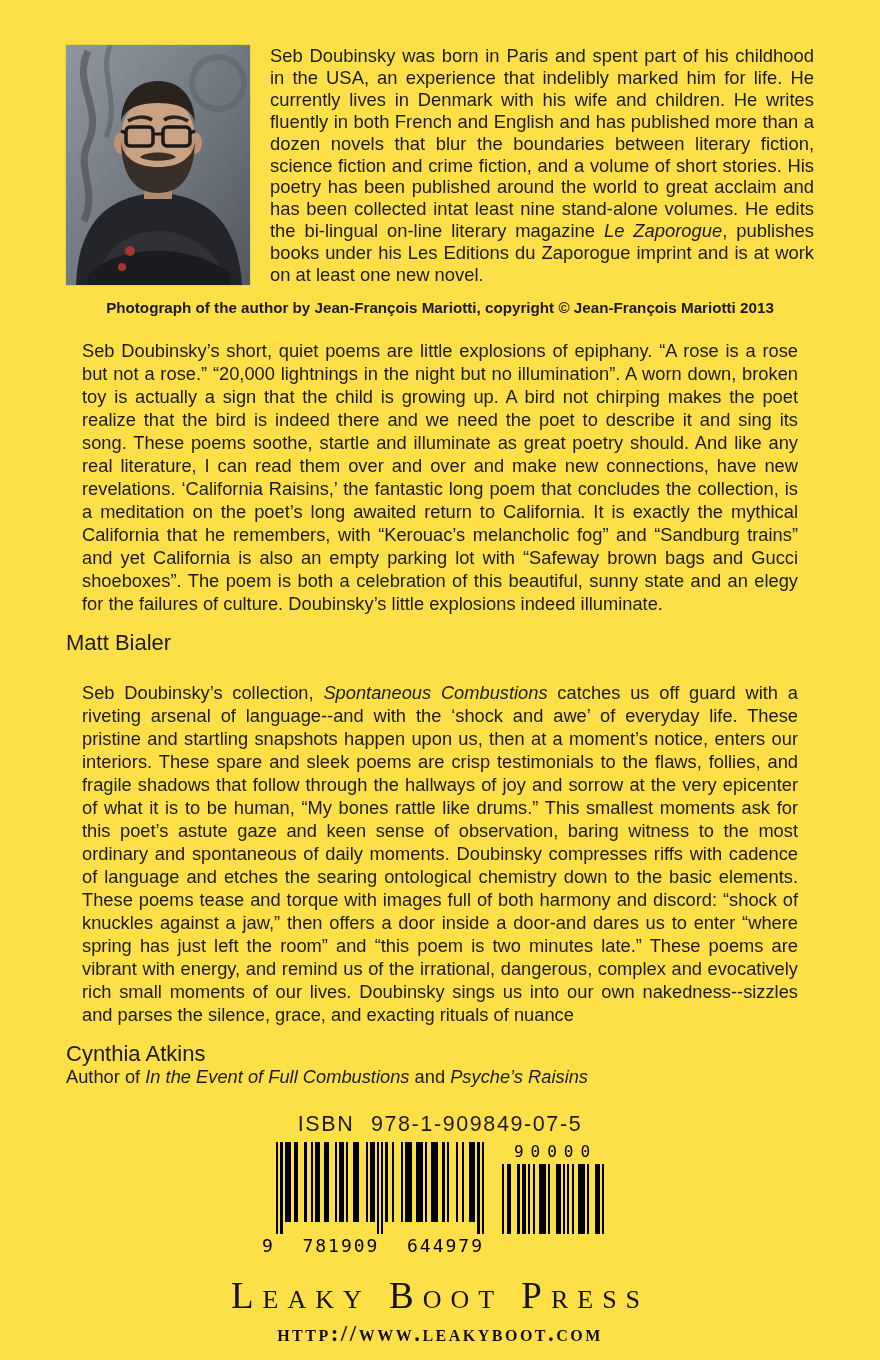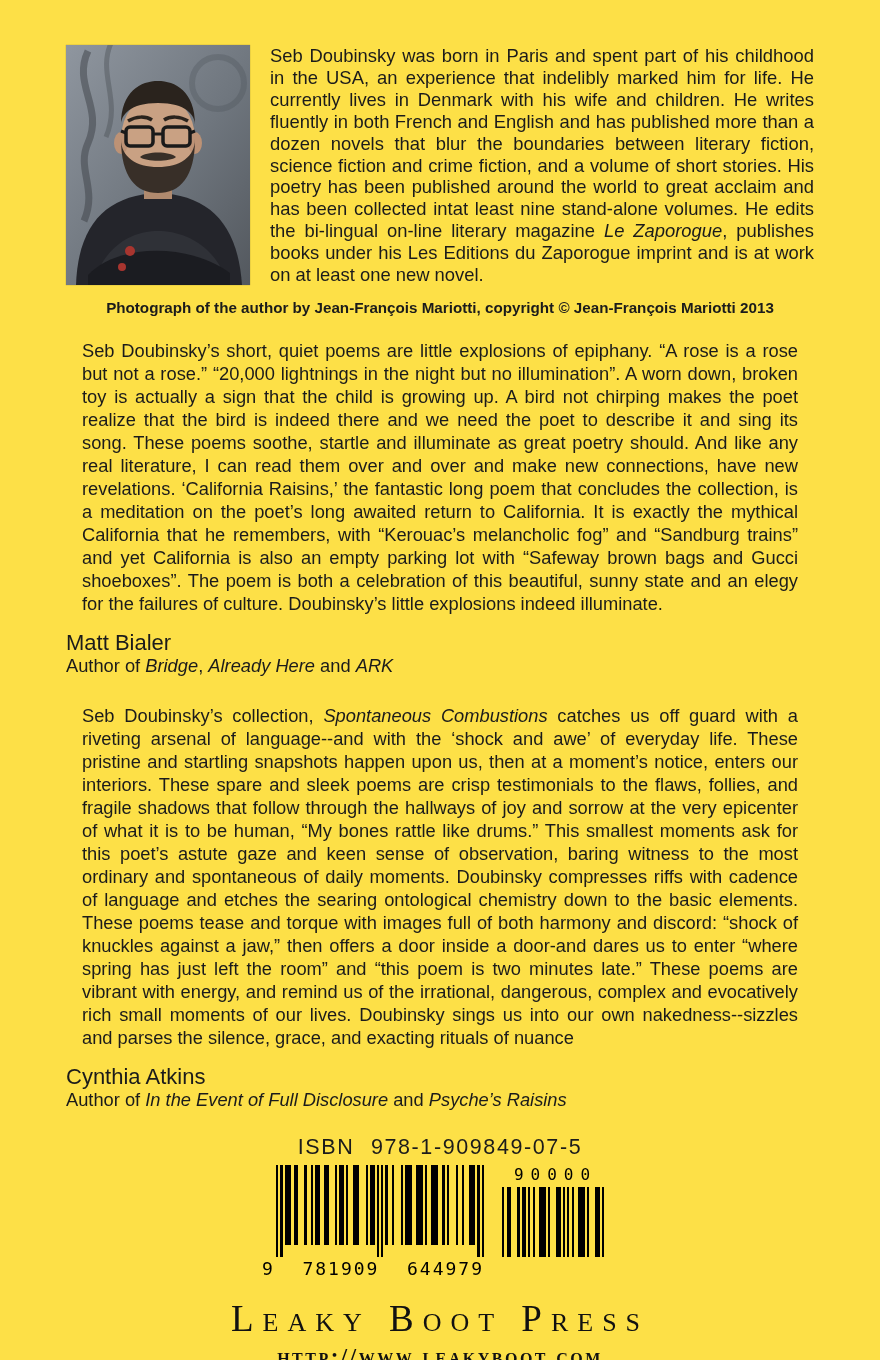--- a/index.html
+++ b/index.html
@@ -179,27 +179,26 @@
       </svg>
     </div>
     <p class="bio"><span>Seb Doubinsky was born in Paris and spent part of his childhood in the USA, an experience that indelibly marked him for life. He currently lives in Denmark with his wife and children. He writes fluently in both French and English and has published more than a dozen novels that blur the boundaries between literary fiction, science fiction and crime fiction, and a volume of short stories. His poetry has been published around the world to great acclaim and has been collected intat least nine stand-alone volumes. He edits the bi-lingual on-line literary magazine </span><span style="font-style: italic;">Le Zaporogue</span><span>, publishes books under his Les Editions du Zaporogue imprint and is at work on at least one new novel.</span></p>
   </section>
 
   <p class="credit">Photograph of the author by Jean-François Mariotti, copyright © Jean-François Mariotti 2013</p>
 
   <section class="blurb-block">
     <p class="blurb-text"><span>Seb Doubinsky’s short, quiet poems are little explosions of epiphany. “A rose is a rose but not a rose.” “20,000 lightnings in the night but no illumination”. A worn down, broken toy is actually a sign that the child is growing up. A bird not chirping makes the poet realize that the bird is indeed there and we need the poet to describe it and sing its song. These poems soothe, startle and illuminate as great poetry should. And like any real literature, I can read them over and over and make new connections, have new revelations. ‘California Raisins,’ the fantastic long poem that concludes the collection, is a meditation on the poet’s long awaited return to California. It is exactly the mythical California that he remembers, with “Kerouac’s melancholic fog” and “Sandburg trains” and yet California is also an empty parking lot with “Safeway brown bags and Gucci shoeboxes”. The poem is both a celebration of this beautiful, sunny state and an elegy for the failures of culture. Doubinsky’s little explosions indeed illuminate.</span></p>
     <p class="blurb-author">Matt Bialer</p>
-    <p class="blurb-credit"><span>Author of </span><span style="font-style: italic;">Bridge</span><span>, </span><span style="font-style: italic;">Already Here</span><span> and </span><span style="font-style: italic;">ARK</span></p>
   </section>
 
   <section class="blurb-block blurb-block-2">
     <p class="blurb-text"><span>Seb Doubinsky’s collection, </span><span style="font-style: italic;">Spontaneous Combustions</span><span> catches us off guard with a riveting arsenal of language--and with the ‘shock and awe’ of everyday life. These pristine and startling snapshots happen upon us, then at a moment’s notice, enters our interiors. These spare and sleek poems are crisp testimonials to the flaws, follies, and fragile shadows that follow through the hallways of joy and sorrow at the very epicenter of what it is to be human, “My bones rattle like drums.” This smallest moments ask for this poet’s astute gaze and keen sense of observation, baring witness to the most ordinary and spontaneous of daily moments. Doubinsky compresses riffs with cadence of language and etches the searing ontological chemistry down to the basic elements. These poems tease and torque with images full of both harmony and discord: “shock of knuckles against a jaw,” then offers a door inside a door-and dares us to enter “where spring has just left the room” and “this poem is two minutes late.” These poems are vibrant with energy, and remind us of the irrational, dangerous, complex and evocatively rich small moments of our lives. Doubinsky sings us into our own nakedness--sizzles and parses the silence, grace, and exacting rituals of nuance</span></p>
     <p class="blurb-author">Cynthia Atkins</p>
-    <p class="blurb-credit"><span>Author of </span><span style="font-style: italic;">In the Event of Full Disclosure</span><span> and </span><span style="font-style: italic;">Psyche’s Raisins</span></p>
+    <p class="blurb-credit"><span>Author of </span><span style="font-style: italic;">In the Event of Full Combustions</span><span> and </span><span style="font-style: italic;">Psyche’s Raisins</span></p>
   </section>
 
   <section class="isbn-block">
     <div class="isbn-label">ISBN 978-1-909849-07-5</div>
     <div class="barcode-row">
       <div class="barcode-main">
         <svg class="bc-main-svg" preserveAspectRatio="none" shape-rendering="crispEdges" aria-hidden="true" viewBox="0 0 190 92">
             <rect x="0" y="0" width="2" height="92"></rect>
             <rect x="4" y="0" width="2" height="92"></rect>
             <rect x="8" y="0" width="2" height="80"></rect>

